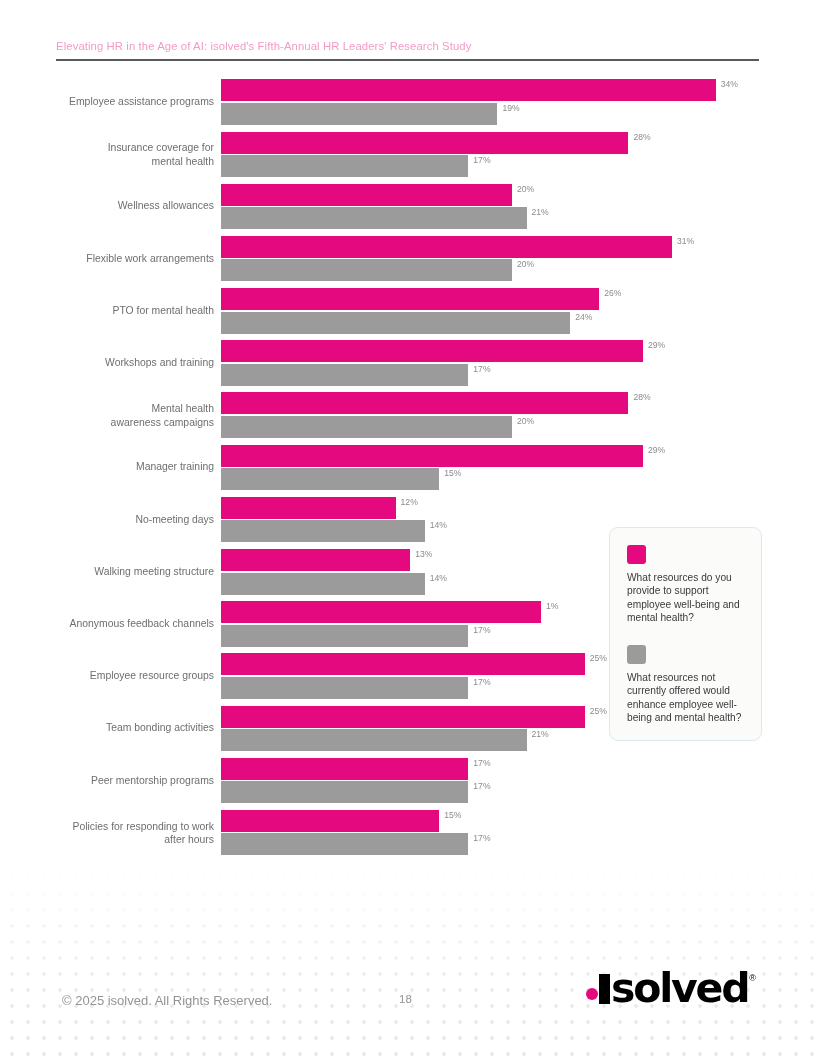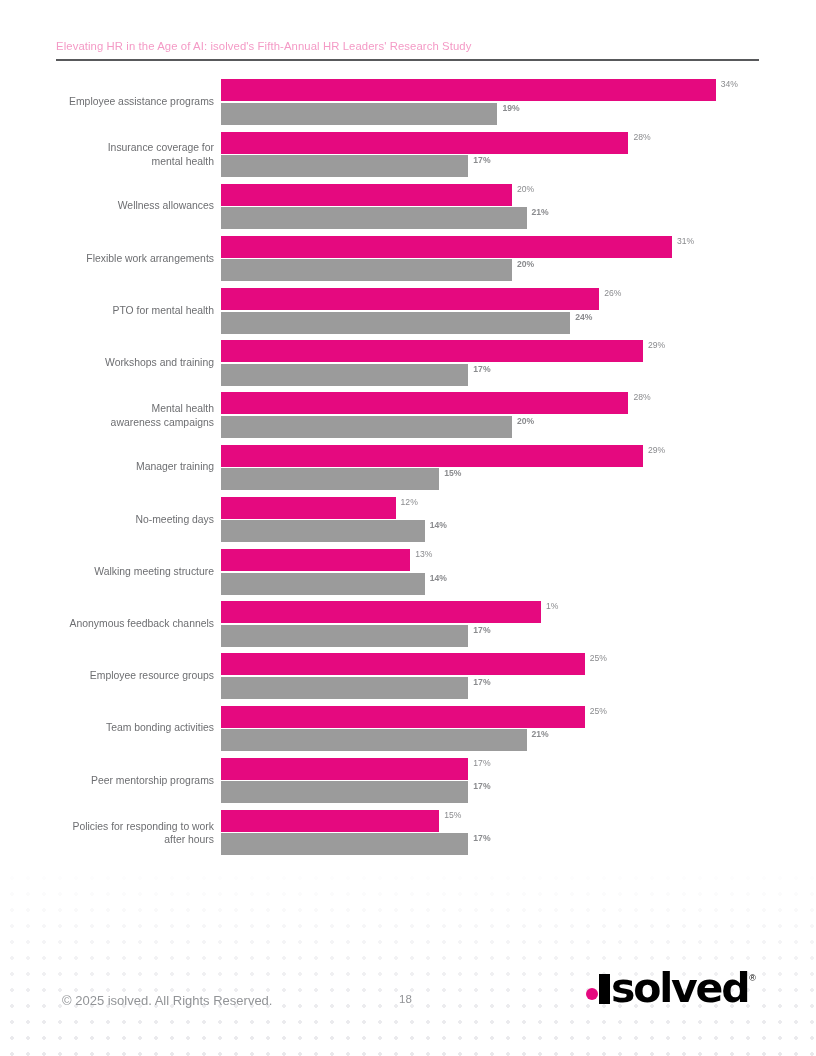--- a/index.html
+++ b/index.html
@@ -90,21 +90,21 @@
     height: 100%;
     display: flex;
     flex-direction: column;
     justify-content: center;
   }
   .barrow {
     display: flex;
     align-items: flex-start;
     height: 22px;
   }
-  .barrow + .barrow { margin-top: 1.5px; font-weight: bold; }
+  .barrow + .barrow { margin-top: 1.5px; }
   .bar {
     height: 22px;
   }
   .bar.pink { background: #e5097f; }
   .bar.gray { background: #9b9b9b; }
   .bar-val {
     font-size: 8.6px;
     color: #8a8b8e;
     margin-left: 5px;
     white-space: nowrap;
@@ -403,20 +403,30 @@
             <div class="bar-val">15%</div>
           </div>
           <div class="barrow">
             <div class="bar gray" style="width: 247.35px;"></div>
             <div class="bar-val">17%</div>
           </div>
         </div>
       </div>
     </div>
 
+  <div id="legend">
+    <div class="legend-item">
+      <div class="legend-swatch pink"></div>
+      <div class="legend-text">What resources do you provide to support employee well-being and mental health?</div>
+    </div>
+    <div class="legend-item">
+      <div class="legend-swatch gray"></div>
+      <div class="legend-text">What resources not currently offered would enhance employee well-being and mental health?</div>
+    </div>
+  </div>
 
   <div id="footer">
     <div id="copyright">© 2025 isolved. All Rights Reserved.</div>
     <div id="page-number">18</div>
     <div id="logo">
       <div id="logo-dot"></div>
       <div id="logo-bar"></div>
       <div id="logo-word">solved</div>
       <div id="logo-reg">®</div>
     </div>

